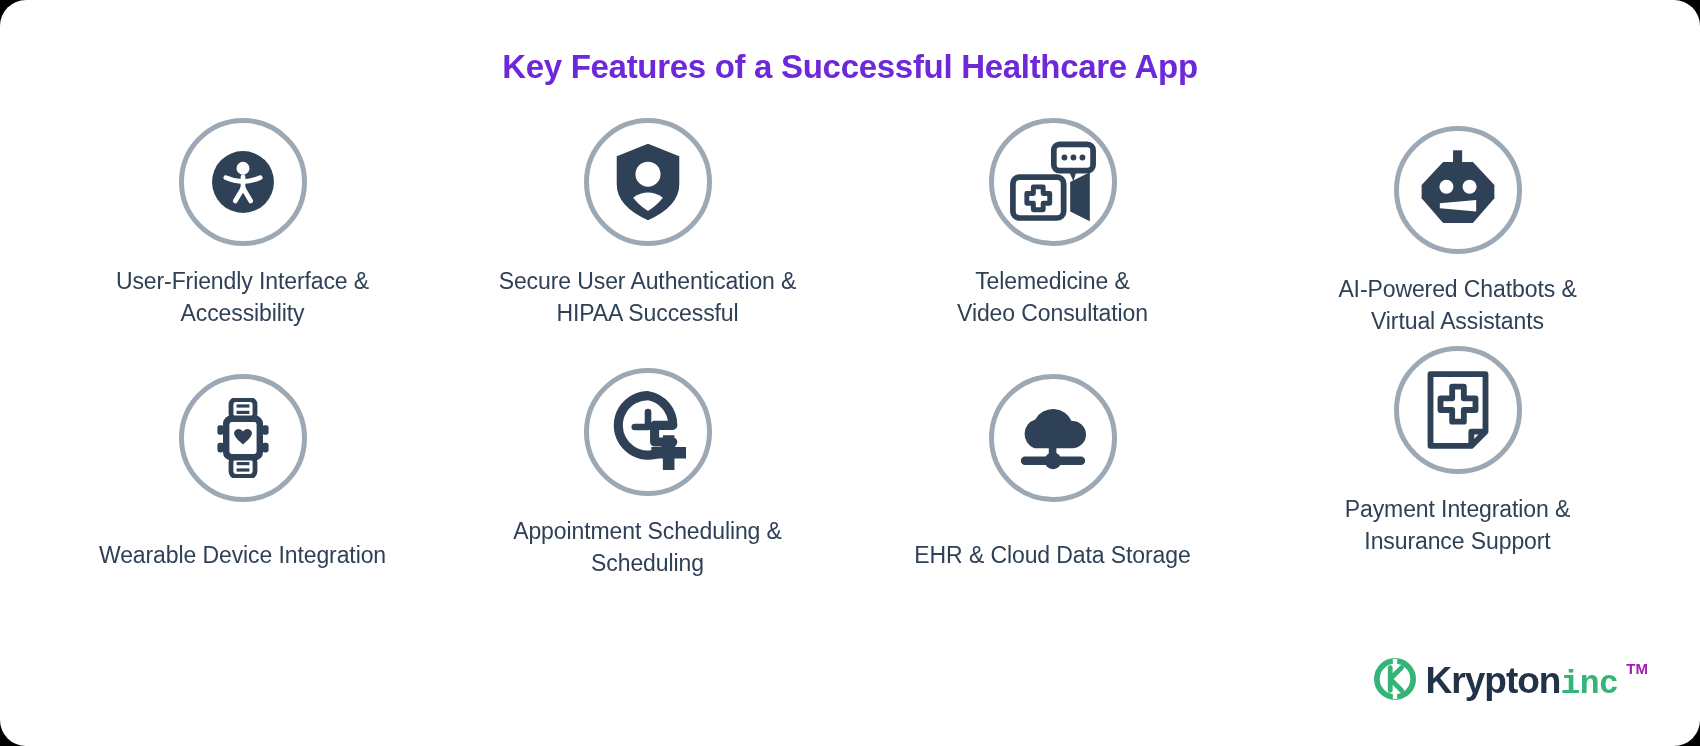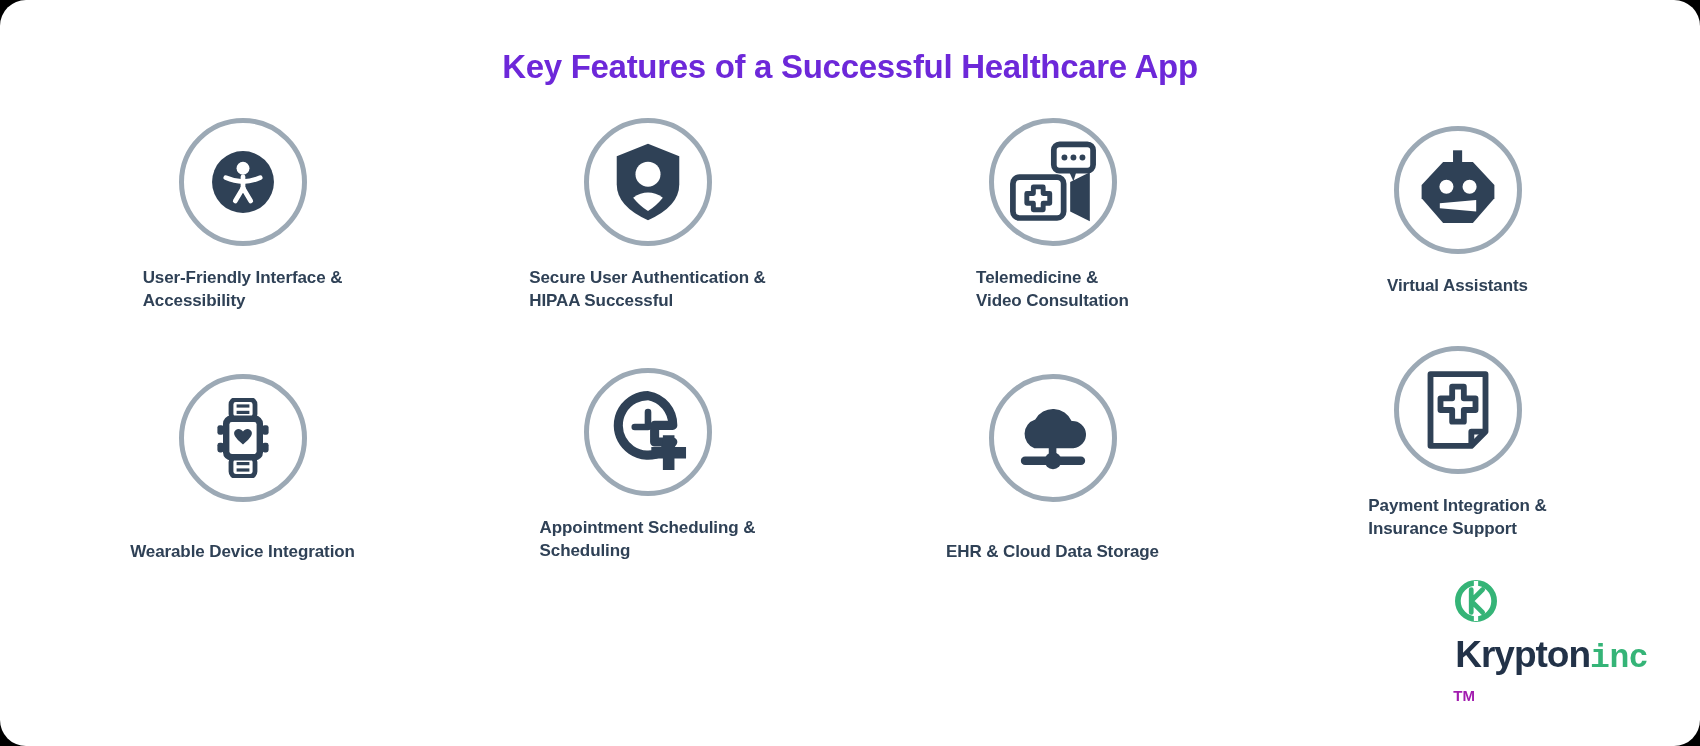--- a/index.html
+++ b/index.html
@@ -64,23 +64,23 @@
     display: flex;
     align-items: center;
     justify-content: center;
     flex: 0 0 auto;
   }
 
   .icon-ring svg { display: block; }
 
   .feature-label {
     margin-top: 20px;
-    text-align: left;
-    font-size: 17px;
-    font-weight: bold;
+    text-align: center;
+    font-size: 23px;
+    font-weight: normal;
     line-height: 1.38;
     color: #2f4156;
     letter-spacing: -0.1px;
     max-width: 330px;
   }
 
   
   .item-0 .icon-ring { margin-top: 0px; }
   .item-1 .icon-ring { margin-top: 0px; }
   .item-2 .icon-ring { margin-top: 0px; }
@@ -94,22 +94,22 @@
   .item-4 .feature-label { margin-top: 38px; }
   .item-6 .feature-label { margin-top: 38px; }
   .item-7 .feature-label { }
 
   
   #brand-logo {
     position: absolute;
     right: 52px;
     bottom: 42px;
     display: flex;
+    align-items: center;
     gap: 10px;
-    flex-direction: column;
   }
 
   #brand-wordmark {
     font-size: 37px;
     font-weight: bold;
     letter-spacing: -1px;
     line-height: 1;
     position: relative;
     color: #223248;
   }
@@ -207,20 +207,21 @@
             <svg width="88" height="86" viewBox="0 0 104 104">
               <rect x="46" y="4" width="11" height="18" fill="#2f4156"></rect>
               <path d="M34 18 L70 18 L96 46 L96 62 L70 92 L34 92 L8 62 L8 46 Z" fill="#2f4156"></path>
               <circle cx="38" cy="48" r="8.5" fill="#ffffff"></circle>
               <circle cx="66" cy="48" r="8.5" fill="#ffffff"></circle>
               <path d="M30 68 L74 64 L74 78 L30 74 Z" fill="#ffffff"></path>
             </svg>
           </span>
         </div>
         <div class="feature-label">
+          <div>AI-Powered Chatbots &amp;</div>
           <div>Virtual Assistants</div>
         </div>
       </div>
 
     </div>
 
     <div class="feature-row row-2">
 
       <div class="feature-item item-4">
         <div class="icon-ring">

